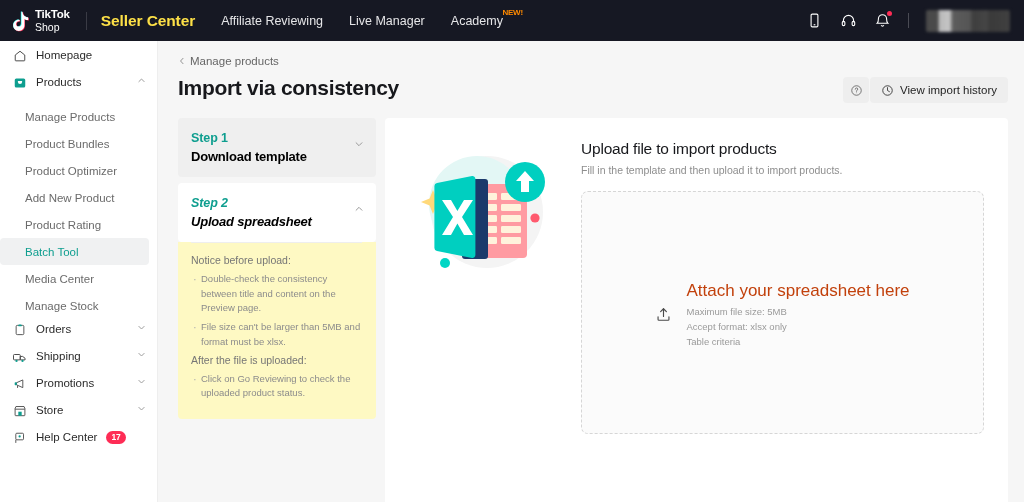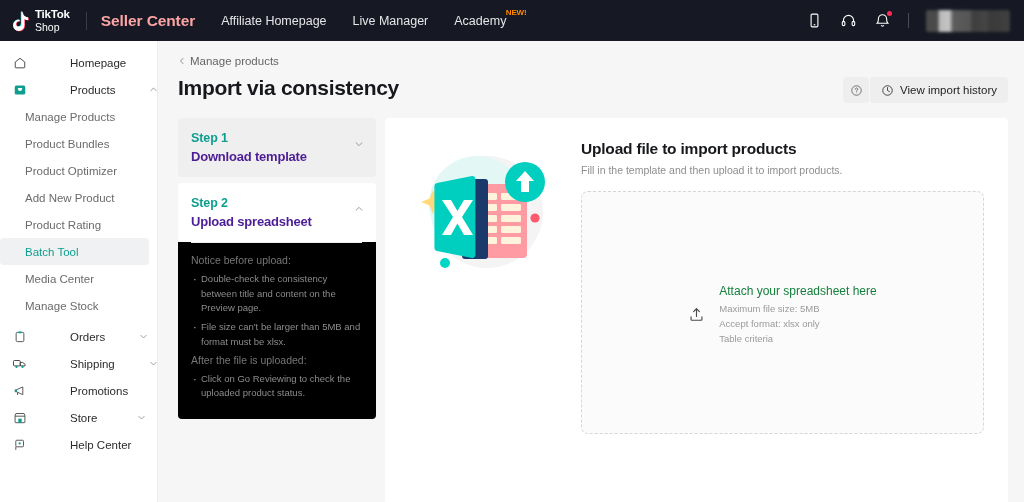--- a/index.html
+++ b/index.html
@@ -20,21 +20,21 @@
     padding: 0 14px 0 10px;
     position: relative;
   }
   .logo { display: flex; align-items: center; gap: 5px; }
   .logo-note { position: relative; width: 20px; height: 22px; }
   .logo-note svg { display: block; }
   .logo-text { line-height: 1.0; color: #fff; }
   .logo-text .l1 { font-size: 11.5px; font-weight: bold; letter-spacing: -0.2px; display: block; }
   .logo-text .l2 { font-size: 10.5px; font-weight: normal; display: block; margin-top: 1px; }
   .nav-divider { width: 1px; height: 18px; background: #3a3b45; margin: 0 14px 0 16px; }
-  .nav-title { color: #fca5a5; font-size: 15.5px; font-weight: bold; letter-spacing: -0.1px; }
+  .nav-title { color: #fde047; font-size: 15.5px; font-weight: bold; letter-spacing: -0.1px; }
   .nav-links { display: flex; align-items: center; gap: 26px; margin-left: 26px; }
   .nav-link { color: #e6e6e8; font-size: 12.5px; position: relative; cursor: pointer; white-space: nowrap; }
   .nav-badge {
     position: absolute; top: -6px; right: -20px;
     color: #ff8a00; font-size: 8px; font-weight: bold; letter-spacing: -0.2px;
   }
   .nav-right { margin-left: auto; display: flex; align-items: center; gap: 17px; }
   .nav-icon { width: 17px; height: 17px; position: relative; cursor: pointer; color: #fff; }
   .nav-icon svg { display: block; }
   .dot-red {
@@ -60,23 +60,23 @@
 
   
   .sidebar {
     width: 158px; flex: 0 0 158px;
     background: #fff;
     border-right: 1px solid #eeeeee;
     padding-top: 8px;
     overflow: hidden;
   }
   .side-item {
-    display: flex; align-items: center;
+    display: flex; align-items: flex-start;
     height: 27px; padding: 0 11px 0 12px;
-    cursor: pointer; position: relative; gap: 34px;
+    cursor: pointer; position: relative;
   }
   .side-ico { width: 15px; flex: 0 0 15px; display: flex; align-items: center; justify-content: center; margin-right: 9px; }
   .side-ico svg { display: block; }
   .side-label { font-size: 11.5px; color: #555; white-space: nowrap; }
   .side-item.top > .side-label { color: #2b2b2b; }
   .chev { margin-left: auto; width: 9px; height: 9px; color: #9a9a9a; }
   .chev svg { display: block; }
   .side-sub {
     display: flex; align-items: center;
     height: 27px; padding-left: 25px; margin: 0 8px 0 0;
@@ -126,27 +126,27 @@
 
   
   .panes { display: flex; gap: 9px; margin-top: 15px; height: 100%; }
   .left-pane { width: 198px; flex: 0 0 198px; }
   .step-card {
     background: #fff; border-radius: 4px;
     padding: 13px 14px 13px 13px;
     position: relative; cursor: pointer;
   }
   .step-card.collapsed { background: #efefef; }
-  .step-card + .step-card { margin-top: 6px; }
+  .step-card + .step-card { margin-top: 6px; font-style: italic; }
   .step-kicker { font-size: 12.5px; font-weight: bold; color: #0e9e8f; letter-spacing: -0.1px; }
-  .step-title { font-size: 13px; font-weight: bold; color: #4c1d95; margin-top: 4px; letter-spacing: -0.2px; }
+  .step-title { font-size: 13px; font-weight: bold; color: #000000; margin-top: 4px; letter-spacing: -0.2px; }
   .step-chev { position: absolute; right: 12px; top: 21px; width: 10px; height: 10px; color: #9a9a9a; }
   .step-chev svg { display: block; }
 
-  .step-body { padding: 0 14px 14px 13px; background: #000000; border-radius: 0 0 4px 4px; }
+  .step-body { padding: 0 14px 14px 13px; background: #fef9c3; border-radius: 0 0 4px 4px; }
   .hr { height: 1px; background: #eeeeee; margin: 0 0 11px 0; }
   .notice-head { font-size: 10.5px; color: #767676; margin-bottom: 6px; }
   .notice-head.second { margin-top: 3px; }
   .notice-list { list-style: none; }
   .notice-list li {
     font-size: 9.5px; color: #8c8c8c; line-height: 1.55;
     padding-left: 10px; position: relative; margin-bottom: 4px;
   }
   .notice-list li::before {
     content: "·"; position: absolute; left: 2px; top: -1px; color: #b0b0b0; font-size: 11px;
@@ -155,35 +155,35 @@
   .right-pane {
     flex: 1; min-width: 0;
     background: #fff; border-radius: 4px;
     padding: 22px 24px 0 24px;
     display: flex; position: relative;
   }
   .hero { display: flex; align-items: flex-start; gap: 22px; width: 100%; }
   .illus { flex: 0 0 150px; width: 150px; height: 140px; position: relative; margin-top: 6px; }
   .illus svg { display: block; }
   .hero-right { flex: 1; min-width: 0; }
-  .hero-title { font-size: 15.5px; font-weight: bold; color: #17181c; letter-spacing: -0.2px; }
+  .hero-title { font-size: 15.5px; font-weight: normal; color: #17181c; letter-spacing: -0.2px; }
   .hero-sub { font-size: 10.5px; color: #8e8e8e; margin-top: 6px; }
   .dropzone {
     margin-top: 15px;
     height: 243px;
     border: 1px dashed #d6d6d6; border-radius: 7px;
     background: #fbfbfb;
     display: flex; align-items: center; justify-content: center;
     cursor: pointer;
   }
   .dz-inner { display: flex; align-items: center; gap: 14px; margin-top: 4px; }
   .dz-ico { width: 17px; height: 17px; color: #4a4a4a; flex: 0 0 17px; }
   .dz-ico svg { display: block; }
   .dz-text { }
-  .dz-title { font-size: 12px; color: #15803d; margin-bottom: 3px; }
+  .dz-title { font-size: 17px; color: #c2410c; margin-bottom: 3px; }
   .dz-line { font-size: 9.5px; color: #9a9a9a; line-height: 1.58; cursor: pointer; }
 </style>
 </head>
 <body>
 
 <div class="app">
 
   <div class="topnav">
     <div class="logo">
       <span class="logo-note">
@@ -197,21 +197,21 @@
         <span class="l1">TikTok</span>
         <span class="l2">Shop</span>
       </span>
     </div>
 
     <div class="nav-divider"></div>
     <div class="nav-title">Seller Center</div>
 
     <div class="nav-links">
       <div class="nav-link">
-        <span>Affiliate Homepage</span>
+        <span>Affiliate Reviewing</span>
       </div>
       <div class="nav-link">
         <span>Live Manager</span>
       </div>
       <div class="nav-link">
         <span>Academy</span>
         <span class="nav-badge">NEW!</span>
       </div>
     </div>
 

